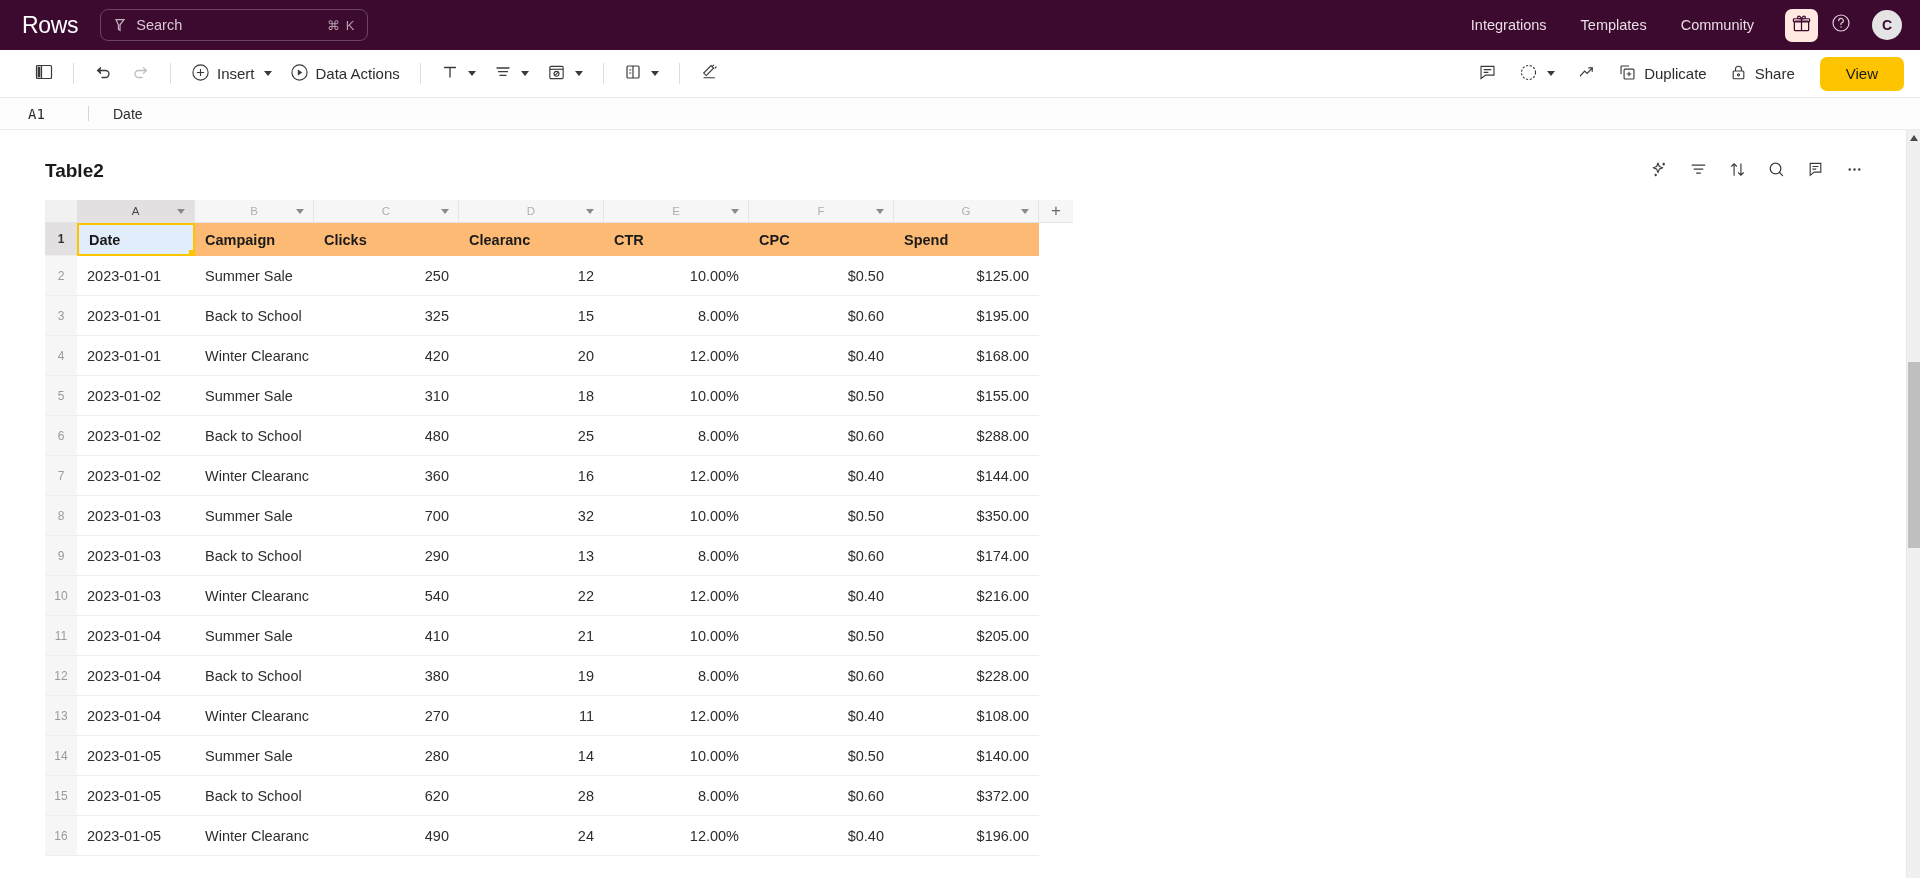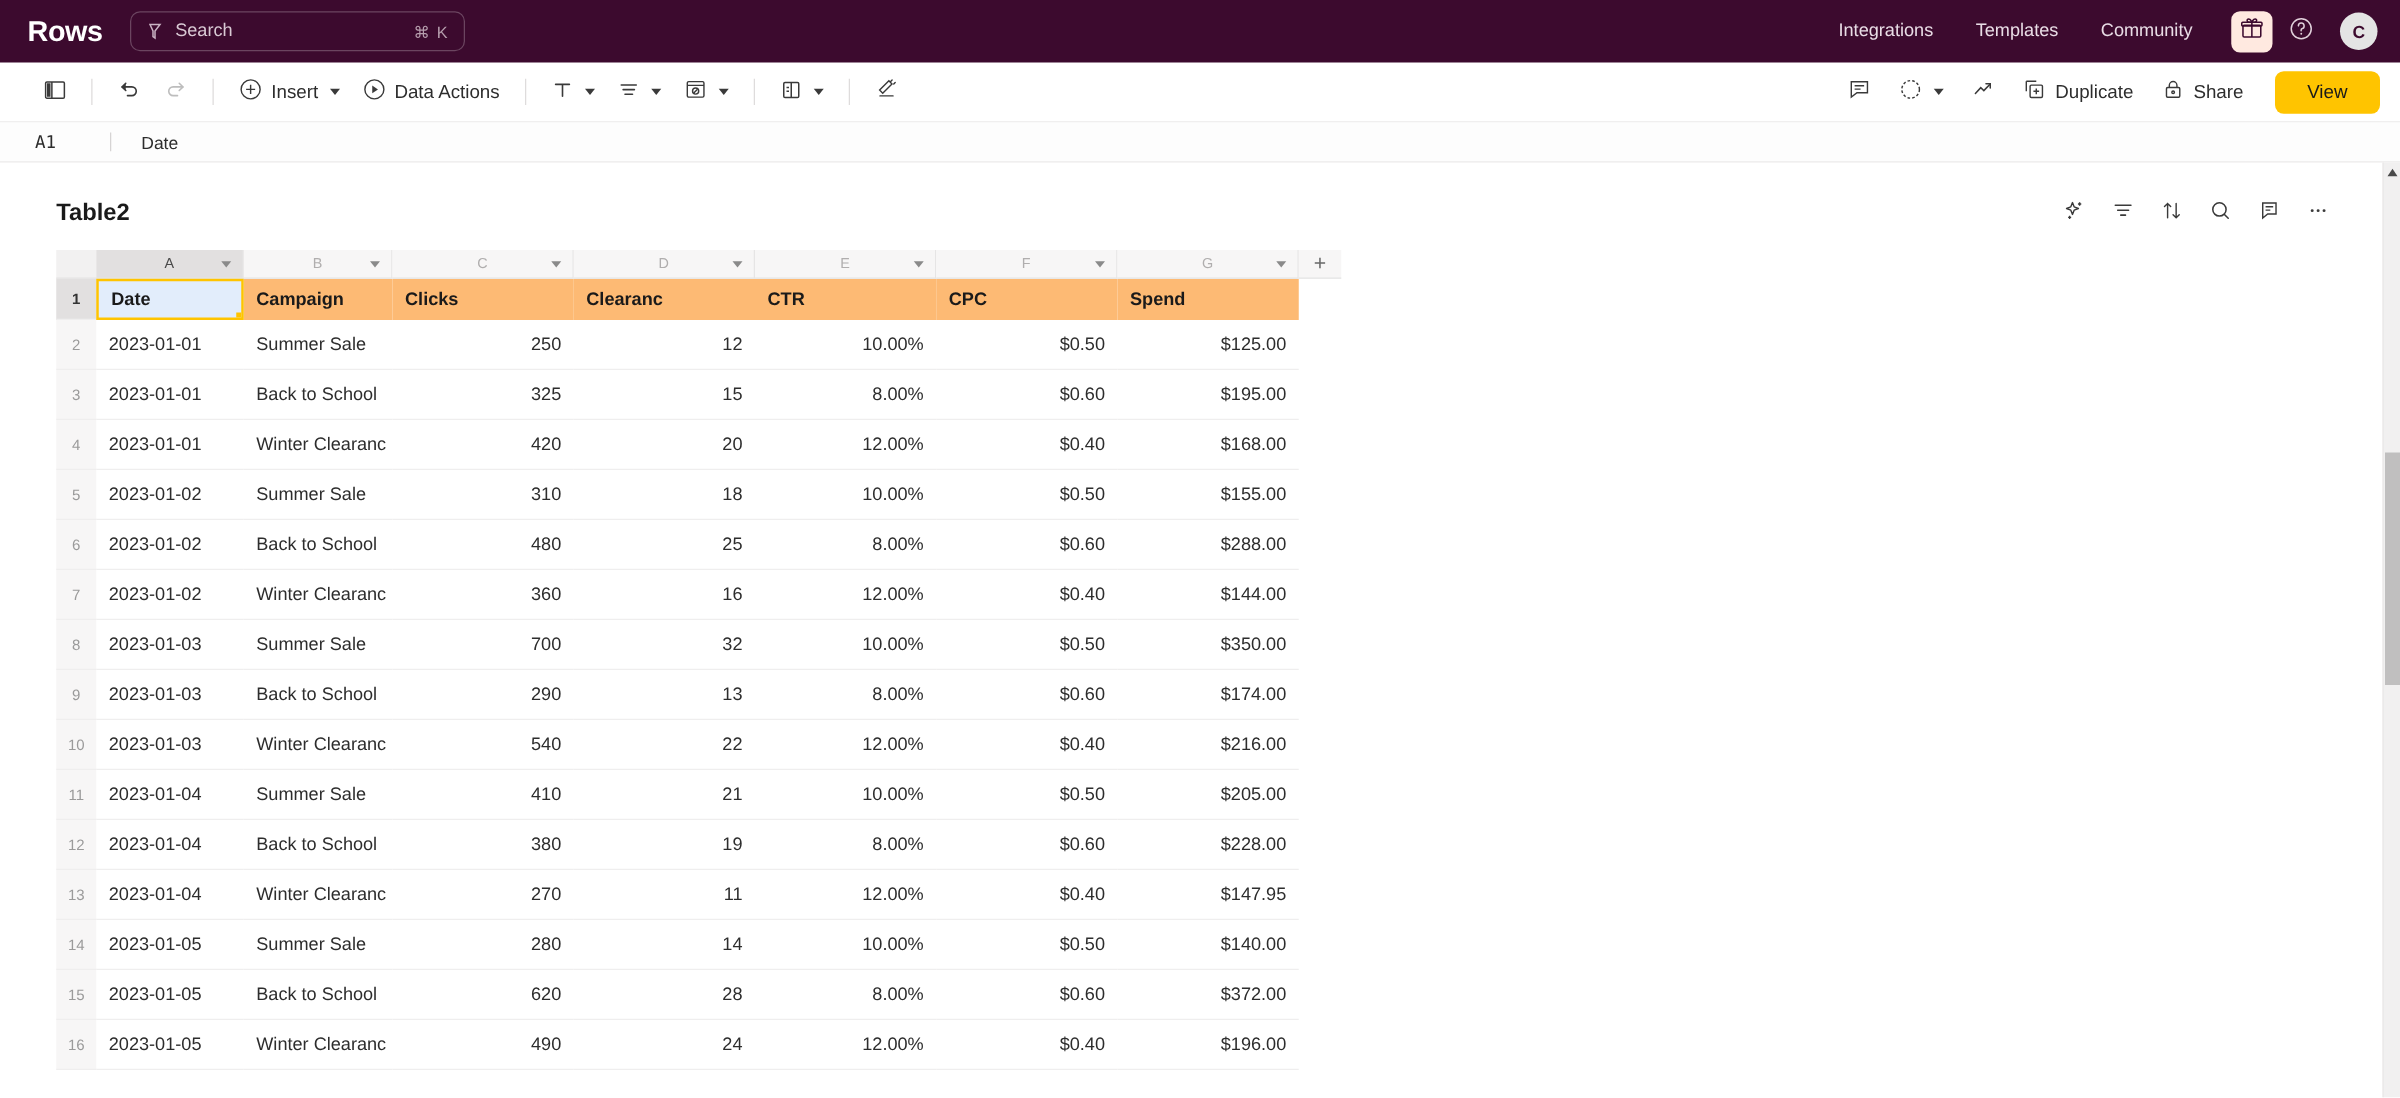--- a/index.html
+++ b/index.html
@@ -15,21 +15,21 @@
     height: 50px;
     background: #3c0a2e;
     display: flex;
     align-items: center;
     padding: 0 18px 0 22px;
     position: relative;
   }
   .brand {
     color: #ffffff;
     font-size: 23px;
-    font-weight: bold;
+    font-weight: normal;
     letter-spacing: -0.3px;
     margin-right: 22px;
   }
   .searchbox {
     width: 268px;
     height: 32px;
     border: 1px solid #6b4560;
     border-radius: 8px;
     display: flex;
     align-items: center;
@@ -776,21 +776,21 @@
                 <div class="cell num" style="width: 145px;">$228.00</div>
               </div>
               <div class="grow">
                 <div class="gutter" style="height: 40px;">13</div>
                 <div class="cell" style="width: 118px;">2023-01-04</div>
                 <div class="cell" style="width: 119px;">Winter Clearanc</div>
                 <div class="cell num" style="width: 145px;">270</div>
                 <div class="cell num" style="width: 145px;">11</div>
                 <div class="cell num" style="width: 145px;">12.00%</div>
                 <div class="cell num" style="width: 145px;">$0.40</div>
-                <div class="cell num" style="width: 145px;">$147.95</div>
+                <div class="cell num" style="width: 145px;">$108.00</div>
               </div>
               <div class="grow">
                 <div class="gutter" style="height: 40px;">14</div>
                 <div class="cell" style="width: 118px;">2023-01-05</div>
                 <div class="cell" style="width: 119px;">Summer Sale</div>
                 <div class="cell num" style="width: 145px;">280</div>
                 <div class="cell num" style="width: 145px;">14</div>
                 <div class="cell num" style="width: 145px;">10.00%</div>
                 <div class="cell num" style="width: 145px;">$0.50</div>
                 <div class="cell num" style="width: 145px;">$140.00</div>

